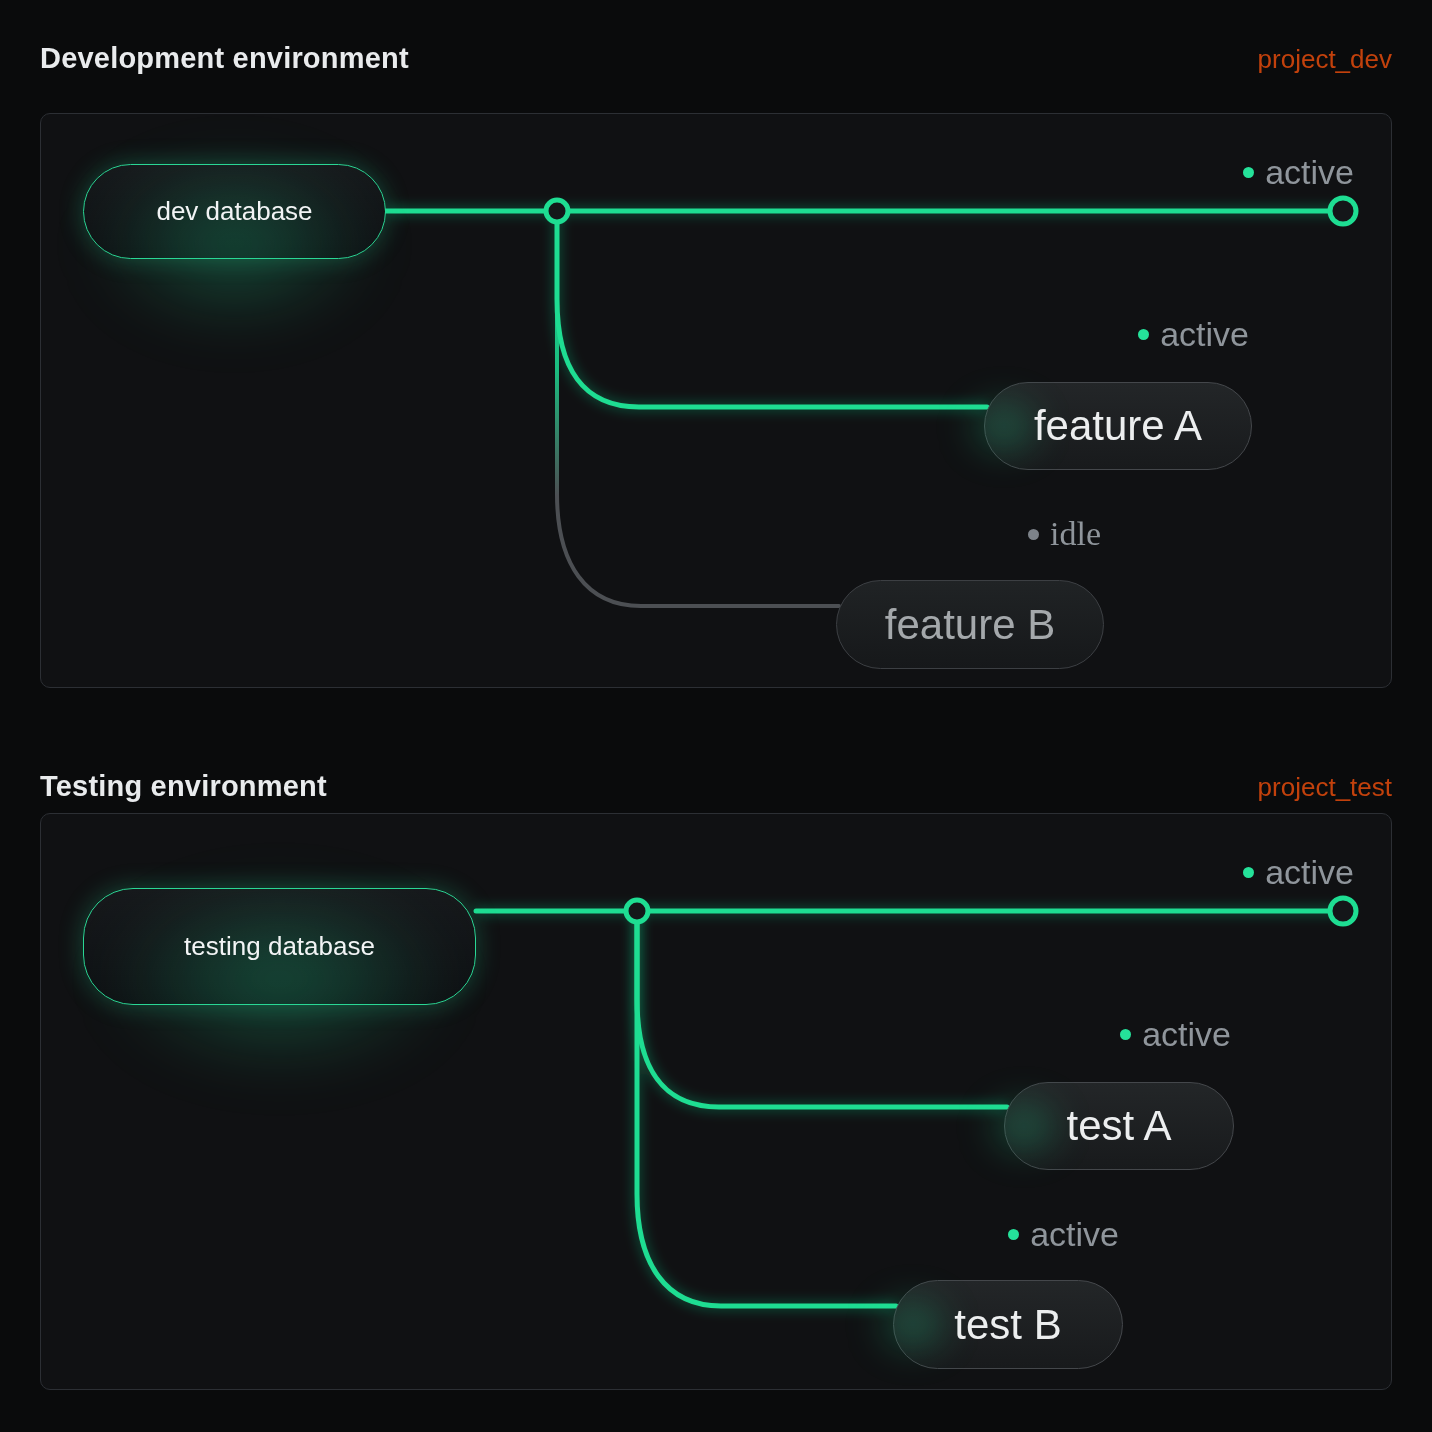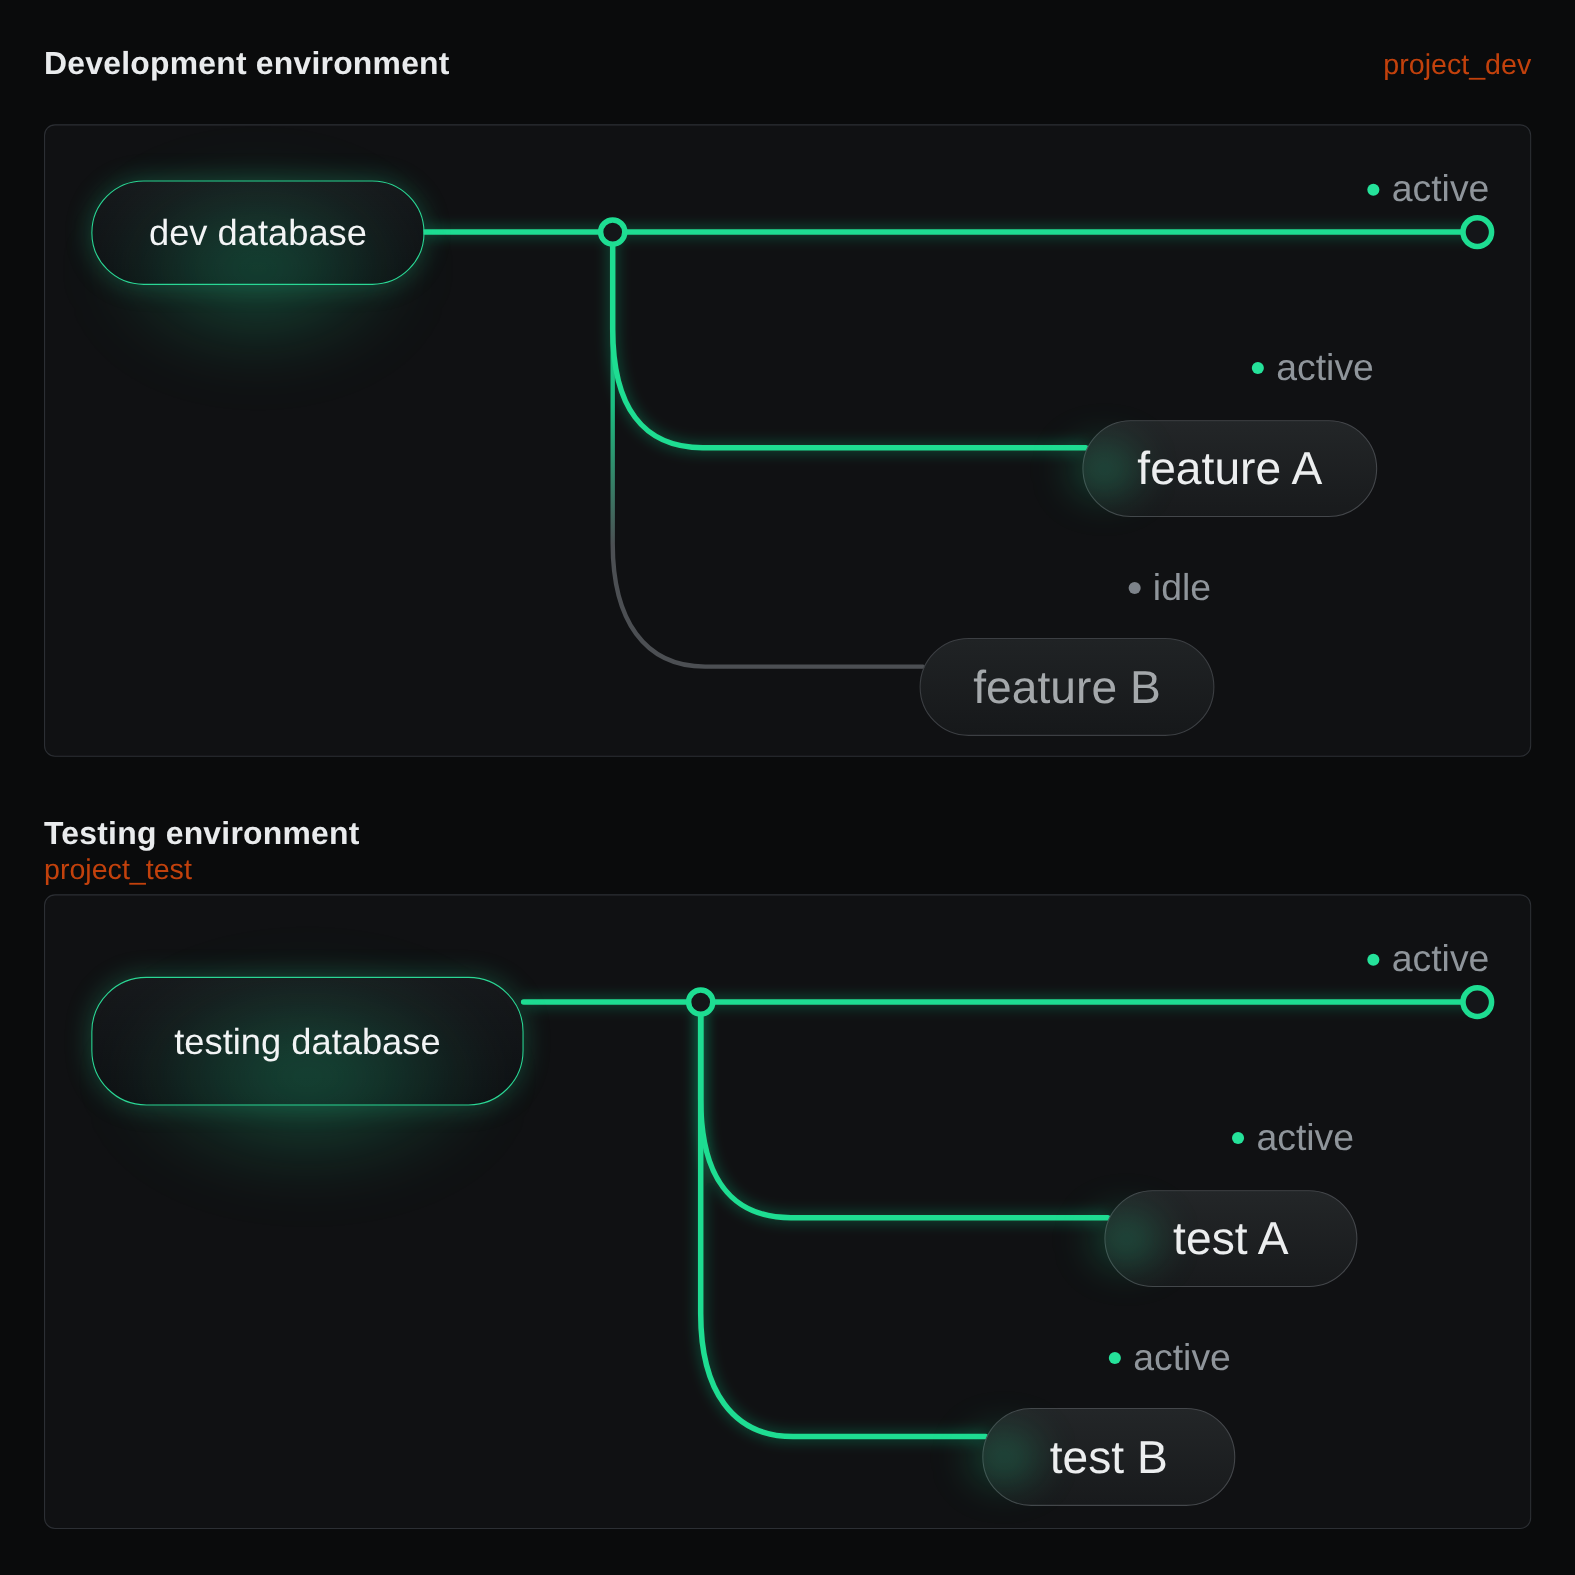--- a/index.html
+++ b/index.html
@@ -24,21 +24,21 @@
     background: #101113;
     border: 1px solid #2c2f34;
     border-radius: 10px;
   }
   .panel > svg { position: absolute; left: 0; top: 0; }
 
   .pill {
     position: absolute; z-index: 1;
     display: flex; align-items: center; justify-content: center;
     border-radius: 50px;
-    font-size: 33px; color: #f2f4f5;
+    font-size: 26px; color: #f2f4f5;
     white-space: nowrap;
   }
   .pill.db {
     background: linear-gradient(180deg, #17191c 0%, #0e1013 100%);
     border: 1.5px solid #2bd795;
     box-shadow: 0 0 24px rgba(40, 217, 150, 0.28);
   }
   .pill.db::before {
     content: ""; position: absolute; z-index: -1;
     left: -50px; right: -50px; top: -45px; bottom: -110px;
@@ -118,30 +118,30 @@
     </div>
 
     <div class="status" style="top: 202px; right: 142px;">
       <span class="dot"></span>
       <span>active</span>
     </div>
     <div class="pill branch active" style="left: 943px; top: 250px; width: 268px; height: 88px;">
       <span>feature A</span>
     </div>
 
-    <div class="status idle" style="top: 402px; right: 290px;">
+    <div class="status idle" style="top: 402px; right: 290px; font-family: Liberation Serif, serif;">
       <span class="dot"></span>
       <span>idle</span>
     </div>
     <div class="pill branch idle" style="left: 795px; top: 448px; width: 268px; height: 89px;">
       <span>feature B</span>
     </div>
   </div>
 
-  <div class="env-header" style="top: 742px; flex-direction: column;">
+  <div class="env-header" style="top: 770px;">
     <div class="env-title">Testing environment</div>
     <div class="env-project">project_test</div>
   </div>
 
   <div class="panel" style="top: 813px; height: 577px;">
     <svg width="1352" height="577" viewBox="0 0 1352 577">
       <defs>
         <filter id="glow-b" x="-30%" y="-30%" width="160%" height="160%">
           <feGaussianBlur stdDeviation="6"></feGaussianBlur>
         </filter>

